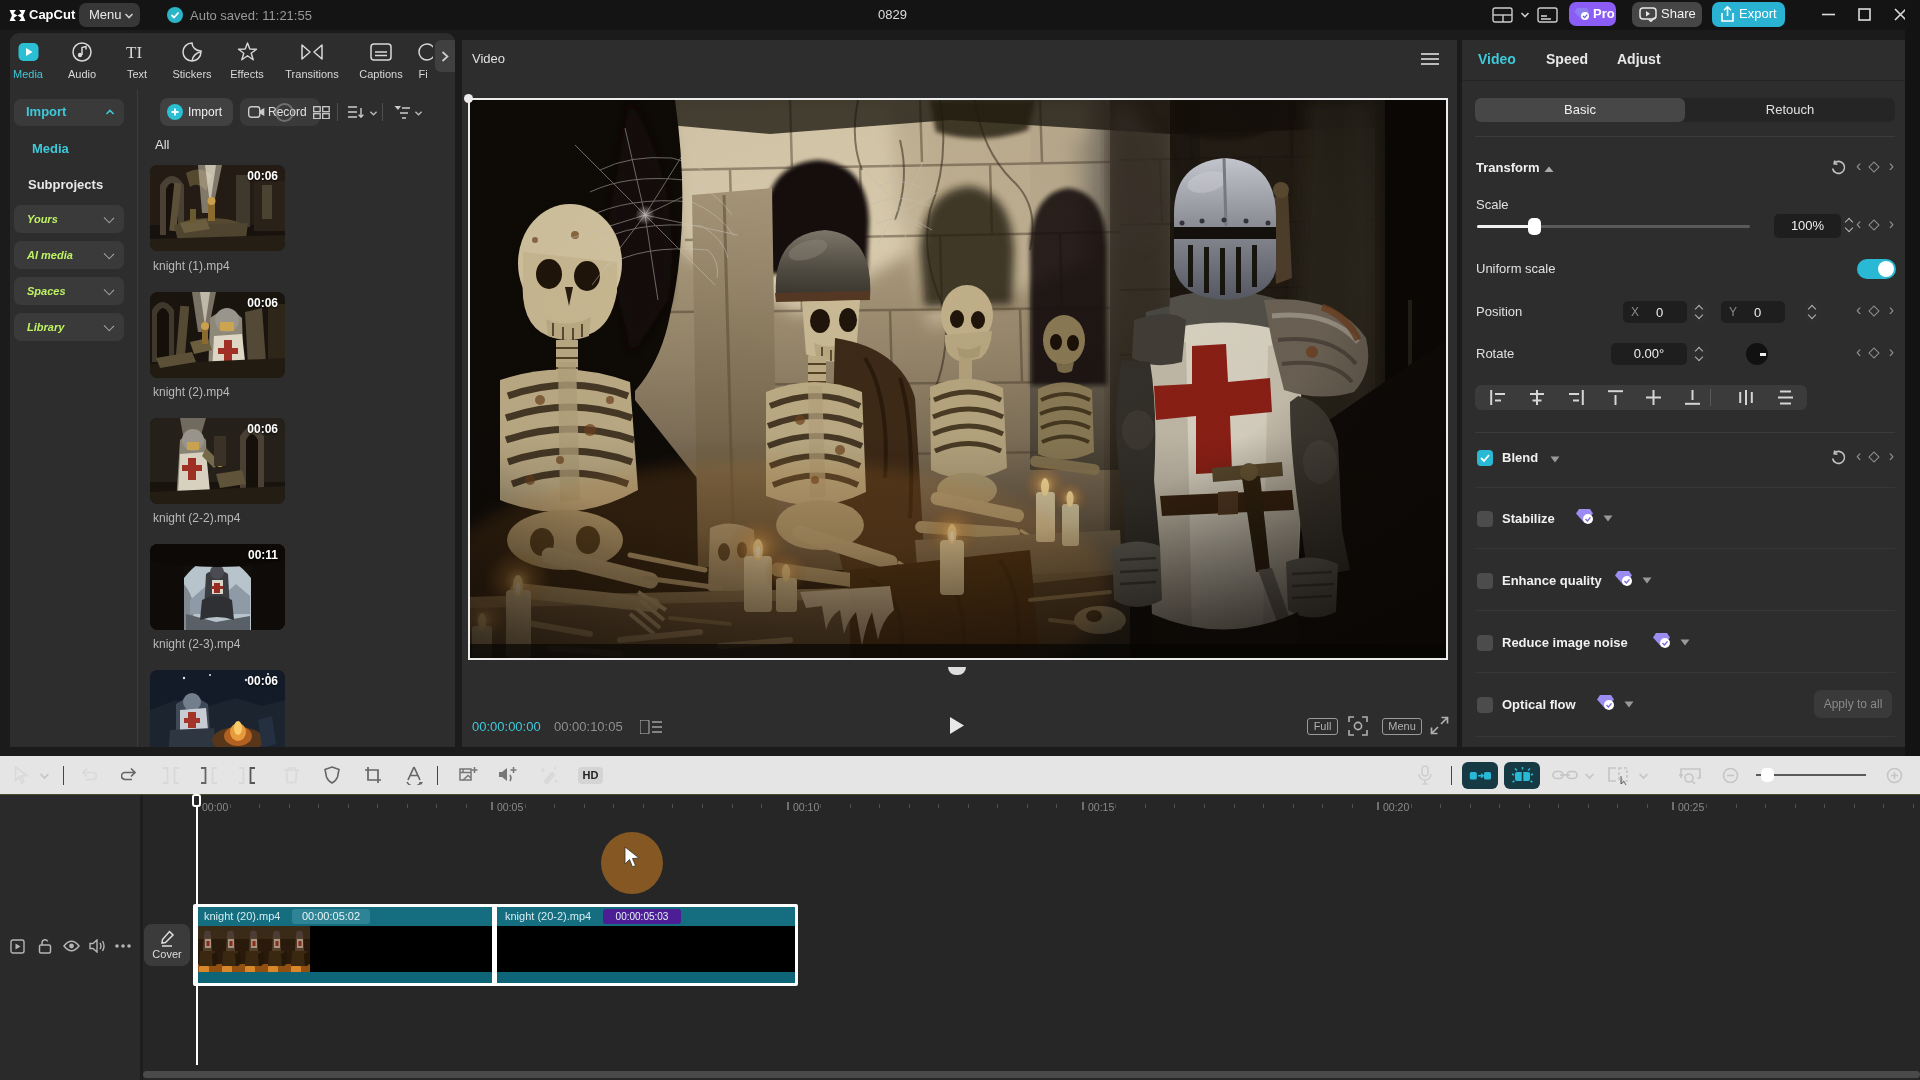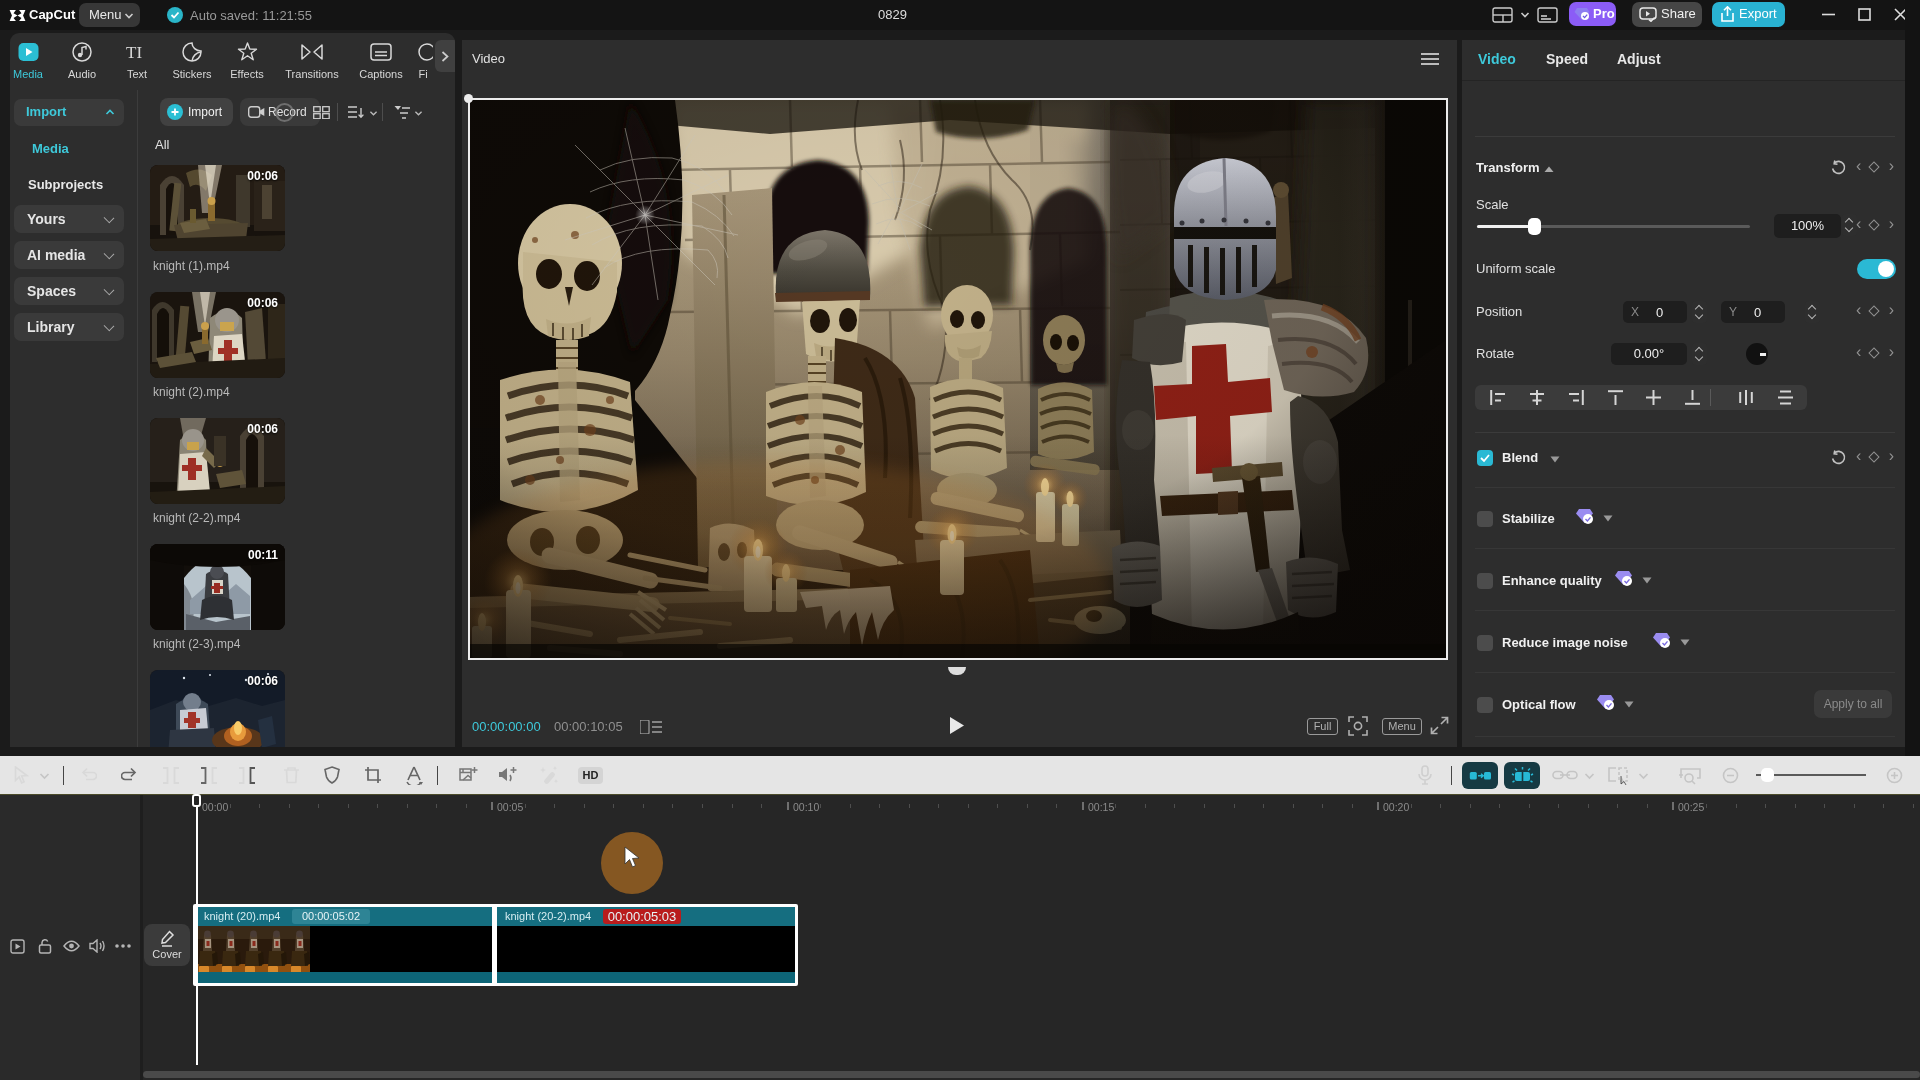--- a/index.html
+++ b/index.html
@@ -2,22 +2,22 @@
 <html><head>
 <meta charset="utf-8">
 <style>
   * { margin:0; padding:0; box-sizing:border-box; }
   html,body { width:1920px; height:1080px; background:#1b1b1b; overflow:hidden;
     font-family:"Liberation Sans", sans-serif; }
   .abs { position:absolute; }
   .panel { background:#2d2d2d; position:absolute; }
   .teal { color:#3ec9da; }
   svg { display:block; }
-  .sbbtn { width:110px;height:28px;background:#3a3a3a;border-radius:7px;color:#e5e5e5;
-    font-size:14px;font-weight:bold;line-height:28px;padding-left:13px; }
+  .sbbtn { width:110px;height:28px;background:#3a3a3a;border-radius:7px;color:#bef264;
+    font-size:11px;font-weight:bold;line-height:28px;padding-left:13px;font-style:italic; }
   .sbbtn::after { content:""; position:absolute; right:11px; top:11px; width:7px; height:7px;
     border-right:1.6px solid #aaa; border-bottom:1.6px solid #aaa; transform:rotate(45deg) scale(1,0.9); margin-top:-2px;}
   .tab { position:absolute; top:9px; width:54px; text-align:center; color:#d8d8d8; font-size:11px; }
   .tab svg { margin:0 auto 6px auto; }
   .thumb { position:absolute; left:140px; width:135px; height:86px; border-radius:8px; overflow:hidden; background:#191512;}
   .thumb .dur { position:absolute; right:7px; top:4px; color:#fff; font-size:12px; font-weight:bold; text-shadow:0 1px 2px rgba(0,0,0,.8);}
   .fname { position:absolute; left:143px; color:#b9b9b9; font-size:12px; }
   .kf { position:absolute; width:38px; height:13px; }
   .kf::before { content:"\2039"; position:absolute; left:0; top:-4px; color:#909090; font-size:16px; }
   .kf::after { content:"\203A"; position:absolute; right:0; top:-4px; color:#909090; font-size:16px; }
@@ -806,20 +806,24 @@
   </svg>
 </div>
 
 <div class="panel" id="rightpanel" style="left:1462px;top:40px;width:443px;height:707px;overflow:hidden;">
 
   <div class="abs teal" style="left:16px;top:11px;font-size:14px;font-weight:bold;">Video</div>
   <div class="abs" style="left:84px;top:11px;font-size:14px;font-weight:bold;color:#e8e8e8;">Speed</div>
   <div class="abs" style="left:155px;top:11px;font-size:14px;font-weight:bold;color:#e8e8e8;">Adjust</div>
   <div class="abs" style="left:0;top:40px;width:443px;height:1px;background:#242424;"></div>
 
+  <div class="abs" style="left:13px;top:58px;width:420px;height:24px;background:#252525;border-radius:6px;">
+    <div class="abs" style="left:0;top:0;width:210px;height:24px;background:#474747;border-radius:6px;color:#f0f0f0;font-size:13px;text-align:center;line-height:24px;">Basic</div>
+    <div class="abs" style="left:210px;top:0;width:210px;height:24px;color:#e0e0e0;font-size:13px;text-align:center;line-height:24px;">Retouch</div>
+  </div>
   <div class="abs" style="left:13px;top:96px;width:420px;height:1px;background:#3b3b3b;"></div>
 
   <div class="abs" style="left:14px;top:120px;font-size:13px;font-weight:bold;color:#f0f0f0;">Transform</div>
   <svg class="abs" style="left:82px;top:126px;" width="10" height="7" viewBox="0 0 10 7">
       <path d="M5 0.5 L9.5 6 L0.5 6 Z" fill="#aaa"></path>
     </svg>
   <svg class="abs" style="left:369px;top:120px;" width="15" height="15" viewBox="0 0 15 15">
       <path d="M3.2 3.2 A6 6 0 1 1 1.6 8.5" fill="none" stroke="#c0c0c0" stroke-width="1.6"></path>
       <path d="M3.8 0.5 L3.2 3.8 L6.5 4.2" fill="none" stroke="#c0c0c0" stroke-width="1.6"></path>
     </svg>
@@ -1221,21 +1225,21 @@
           <use href="#kframe" x="23"></use>
           <use href="#kframe" x="46"></use>
           <use href="#kframe" x="69"></use>
           <use href="#kframe" x="92"></use>
         </svg>
       </div>
     </div>
     <div class="abs" style="left:304px;top:3px;width:298px;height:76px;background:#0d6577;overflow:hidden;">
       <div class="abs" style="left:0;top:0;width:298px;height:19px;background:#156e80;"></div>
       <div class="abs" style="left:8px;top:3px;color:#d5ecf0;font-size:11px;">knight (20-2).mp4</div>
-      <div class="abs" style="left:106px;top:2px;width:78px;height:15px;background:#b91c1c;border-radius:3px;color:#e6f4f6;font-size:13px;text-align:center;line-height:15px;">00:00:05:03</div>
+      <div class="abs" style="left:106px;top:2px;width:78px;height:15px;background:#4c1d95;border-radius:3px;color:#e6f4f6;font-size:10px;text-align:center;line-height:15px;">00:00:05:03</div>
       <div class="abs" style="left:0;top:19px;width:298px;height:46px;background:#000;"></div>
     </div>
   </div>
 
   <div class="abs" style="left:192px;top:0px;width:9px;height:13px;border:2px solid #fff;border-radius:3px;background:#262626;"></div>
   <div class="abs" style="left:196px;top:13px;width:1.5px;height:258px;background:#fff;"></div>
 
   <div class="abs" style="left:600px;top:831px;"></div>
   <div class="abs" style="left:601px;top:38px;width:62px;height:62px;border-radius:50%;background:#8a5a22;opacity:0.95;"></div>
   <svg class="abs" style="left:624px;top:52px;" width="17" height="24" viewBox="0 0 17 24">

